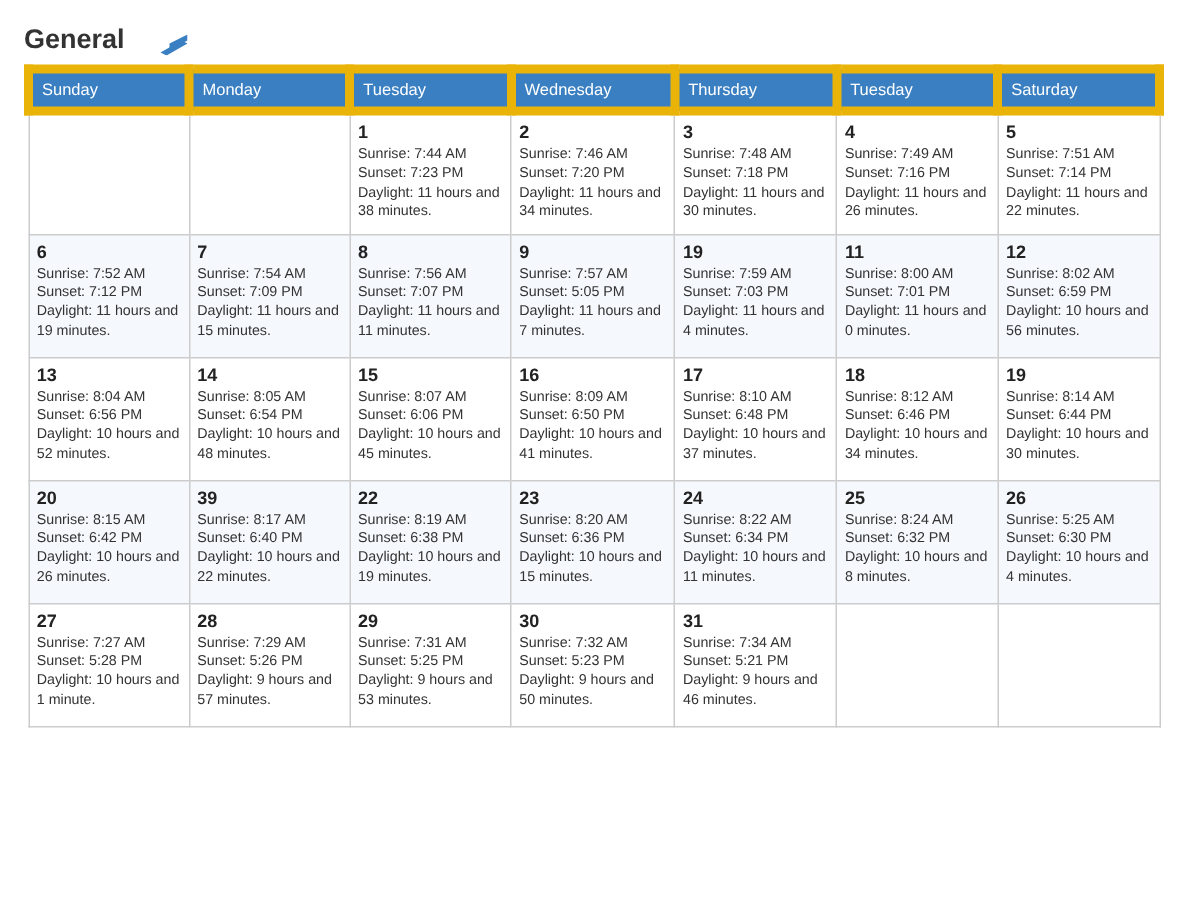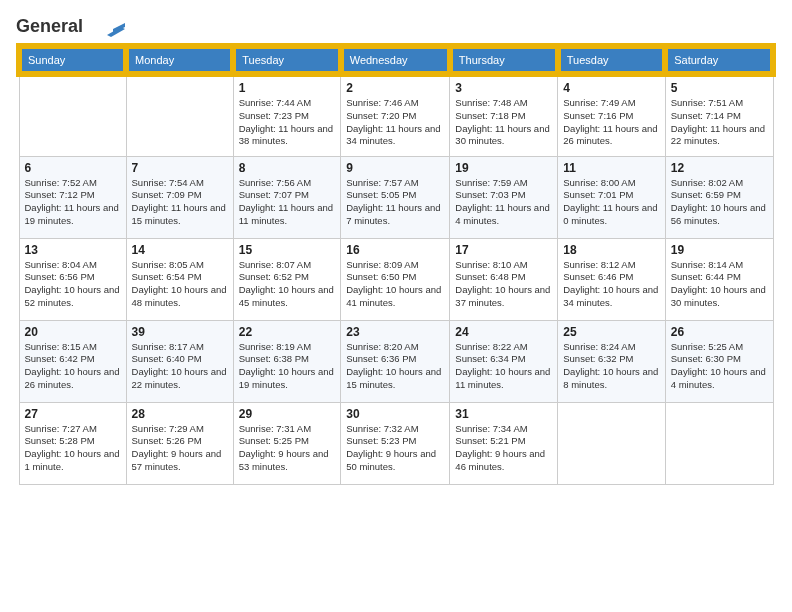--- a/index.html
+++ b/index.html
@@ -202,21 +202,21 @@
           </td>
           <td>
             <span class="day-number">14</span>
             <div class="day-info">Sunrise: 8:05 AM
 Sunset: 6:54 PM
 Daylight: 10 hours and 48 minutes.</div>
           </td>
           <td>
             <span class="day-number">15</span>
             <div class="day-info">Sunrise: 8:07 AM
-Sunset: 6:52 PM
+Sunset: 6:06 PM
 Daylight: 10 hours and 45 minutes.</div>
           </td>
           <td>
             <span class="day-number">16</span>
             <div class="day-info">Sunrise: 8:09 AM
 Sunset: 6:50 PM
 Daylight: 10 hours and 41 minutes.</div>
           </td>
           <td>
             <span class="day-number">17</span>

